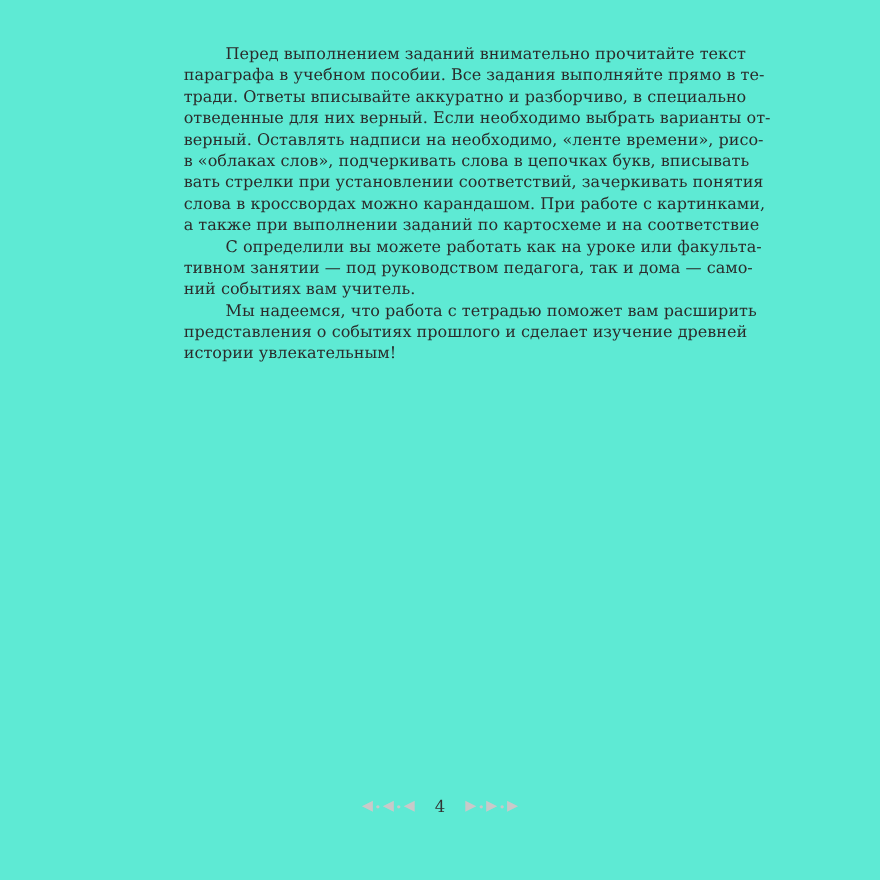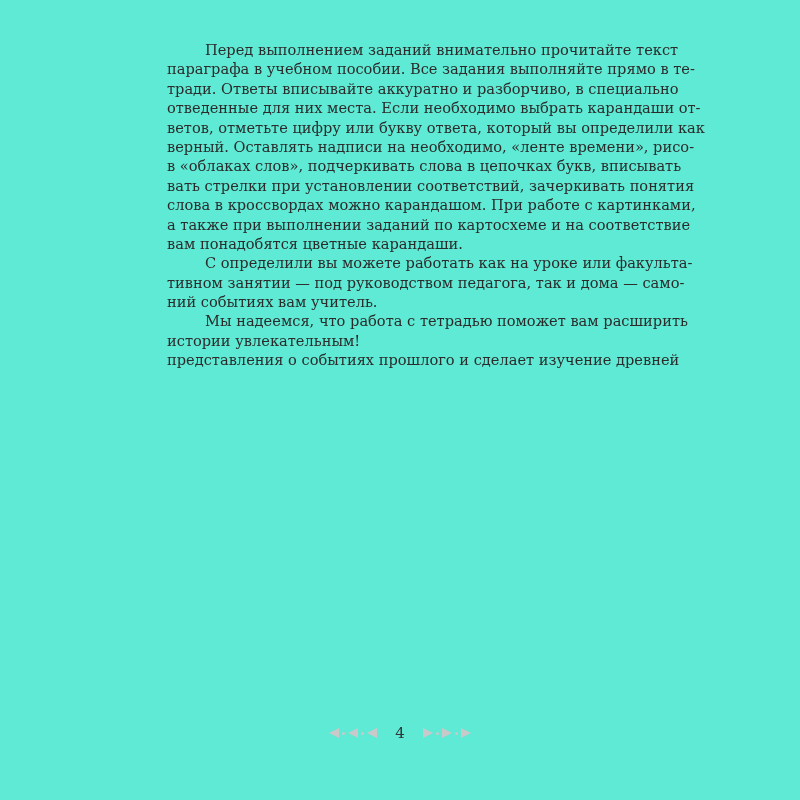--- a/index.html
+++ b/index.html
@@ -81,40 +81,38 @@
 </head>
 <body>
 
 <div class="page">
   <div class="text-block">
 
     <div class="paragraph">
       <span class="line indent">Перед выполнением заданий внимательно прочитайте текст</span>
       <span class="line">параграфа в учебном пособии. Все задания выполняйте прямо в те-</span>
       <span class="line">тради. Ответы вписывайте аккуратно и разборчиво, в специально</span>
-      <span class="line">отведенные для них места. Если необходимо выбрать карандаши от-</span>
-      <span class="line">ветов, отметьте цифру или букву ответа, который вы определили как</span>
+      <span class="line">отведенные для них верный. Если необходимо выбрать варианты от-</span>
       <span class="line">верный. Оставлять надписи на необходимо, «ленте времени», рисо-</span>
       <span class="line">в «облаках слов», подчеркивать слова в цепочках букв, вписывать</span>
       <span class="line">вать стрелки при установлении соответствий, зачеркивать понятия</span>
       <span class="line">слова в кроссвордах можно карандашом. При работе с картинками,</span>
       <span class="line">а также при выполнении заданий по картосхеме и на соответствие</span>
-      <span class="line last">вам понадобятся цветные карандаши.</span>
     </div>
 
     <div class="paragraph">
       <span class="line indent">С определили вы можете работать как на уроке или факульта-</span>
       <span class="line">тивном занятии — под руководством педагога, так и дома — само-</span>
       <span class="line last">ний событиях вам учитель.</span>
     </div>
 
     <div class="paragraph">
       <span class="line indent">Мы надеемся, что работа с тетрадью поможет вам расширить</span>
+      <span class="line">представления о событиях прошлого и сделает изучение древней</span>
       <span class="line last">истории увлекательным!</span>
-      <span class="line">представления о событиях прошлого и сделает изучение древней</span>
     </div>
 
   </div>
 
   <div class="footer">
     <div class="ornament">
       <span class="tri-left"></span>
       <span class="dot"></span>
       <span class="tri-left"></span>
       <span class="dot"></span>

